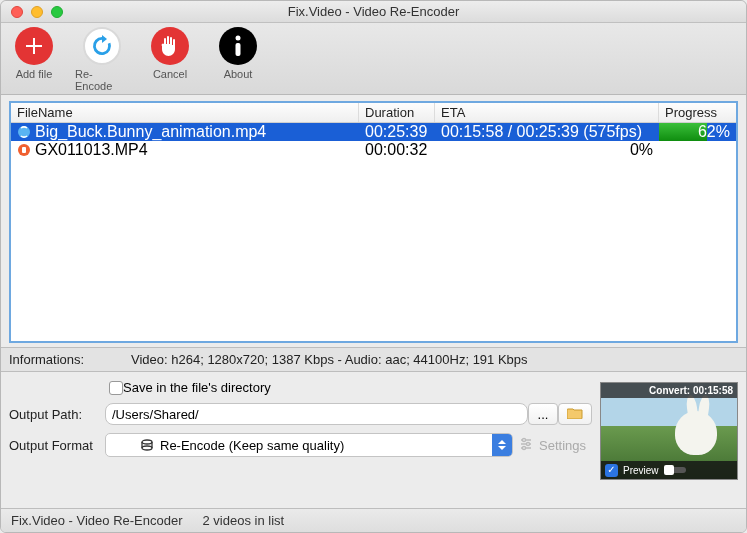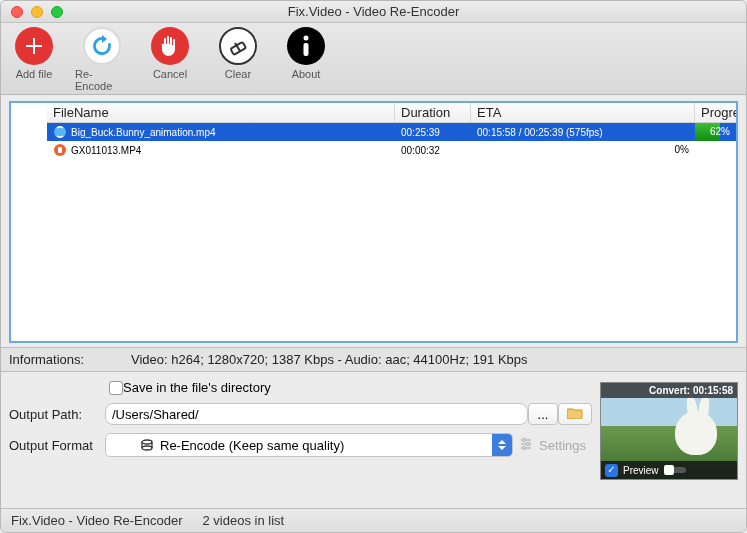--- a/index.html
+++ b/index.html
@@ -7,26 +7,26 @@
   .window { width:747px; height:533px; background:#ececec; border:1px solid #b8b8b8; border-radius:6px; position:relative; display:flex; flex-direction:column; }
   .titlebar { height:22px; background:linear-gradient(#ededed,#dcdcdc); border-bottom:1px solid #c0c0c0; display:flex; align-items:center; position:relative; border-radius:6px 6px 0 0;}
   .traffic { display:flex; gap:8px; padding-left:10px;}
   .tl { width:12px; height:12px; border-radius:50%; }
   .tl.red{background:#ff5f57;border:0.5px solid #e1463d;} .tl.yellow{background:#ffbd2e;border:0.5px solid #e0a126;} .tl.green{background:#28c940;border:0.5px solid #1fad33;}
   .title { position:absolute; left:0; right:0; text-align:center; font-size:13px; color:#333; pointer-events:none;}
   .toolbar { background:linear-gradient(#e8e8e8,#d9d9d9); border-bottom:1px solid #b8b8b8; padding:4px 6px 2px 6px; display:flex; gap:14px;}
   .tbtn { width:54px; display:flex; flex-direction:column; align-items:center; font-size:11px; color:#555; cursor:pointer; }
   .ticon { width:38px; height:38px; border-radius:50%; display:flex; align-items:center; justify-content:center; margin-bottom:3px;}
   .ticon svg { display:block; }
-  .listwrap { margin:6px 8px 4px 8px; border:2px solid #6ea8e0; background:#fff; height:242px; display:flex; flex-direction:column;padding-left:36px;}
+  .listwrap { margin:6px 8px 4px 8px; border:2px solid #6ea8e0; background:#fff; height:242px; display:flex; flex-direction:column;}
   .cols { display:grid; grid-template-columns: 348px 76px 224px 1fr; }
   .thead { background:linear-gradient(#fdfdfd,#efefef); border-bottom:1px solid #cfcfcf; font-size:13px; color:#222;}
   .thead > div { padding:2px 6px; border-right:1px solid #dcdcdc; white-space:nowrap; overflow:hidden;}
   .thead > div:last-child{border-right:none;}
-  .row { font-size:10px; height:18px; align-items:center;}
+  .row { font-size:16px; height:18px; align-items:center;}
   .row > div { padding:0 6px; white-space:nowrap; overflow:hidden; display:flex; align-items:center; gap:4px; height:18px;}
   .row.sel { background:#1a5fd6; color:#fff;}
   .ficon { width:14px; height:14px; display:inline-block; flex-shrink:0; }
   .prog-wrap { position:relative; width:100%; height:18px; }
   .prog-bar { position:absolute; left:0; top:0; bottom:0; background:linear-gradient(#3abf3a,#0f8d0f);}
   .prog-text { position:absolute; right:6px; top:0; line-height:18px; }
   .info { font-size:13px; color:#222; padding:4px 8px 4px 8px; border-top:1px solid #bdbdbd; border-bottom:1px solid #bdbdbd; background:#e3e3e3; display:flex;}
   .info .lbl{width:122px;}
   .lower { display:flex; padding:8px 8px 0 8px; gap:8px;}
   .form { flex:1; font-size:13px; }
@@ -91,29 +91,20 @@
     </div>
     <div class="tbtn">
       <div class="ticon" style="background:#e33434;">
         <svg width="20" height="22" viewBox="0 0 20 22">
             <path d="M4 9V4a1 1 0 0 1 2 0v5h1V2a1 1 0 0 1 2 0v7h1V3a1 1 0 0 1 2 0v7h1V5a1 1 0 0 1 2 0v9c0 4-3 7-6.5 7S2 18 2 14v-3a1 1 0 0 1 2-2z" fill="#fff"></path>
           </svg>
       </div>
       <span>Cancel</span>
     </div>
     <div class="tbtn">
-      <div class="ticon" style="background:#fff;border:2px solid #333;">
-        <svg width="22" height="22" viewBox="0 0 22 22">
-            <rect x="4" y="10" width="14" height="7" rx="2" transform="rotate(-30 11 13)" fill="none" stroke="#333" stroke-width="2"></rect>
-            <line x1="8" y1="8" x2="13" y2="16" stroke="#333" stroke-width="2"></line>
-          </svg>
-      </div>
-      <span>Clear</span>
-    </div>
-    <div class="tbtn">
       <div class="ticon" style="background:#000;">
         <svg width="10" height="24" viewBox="0 0 10 24">
             <circle cx="5" cy="4" r="2.5" fill="#fff"></circle>
             <rect x="2.5" y="9" width="5" height="13" rx="2" fill="#fff"></rect>
           </svg>
       </div>
       <span>About</span>
     </div>
   </div>
 

